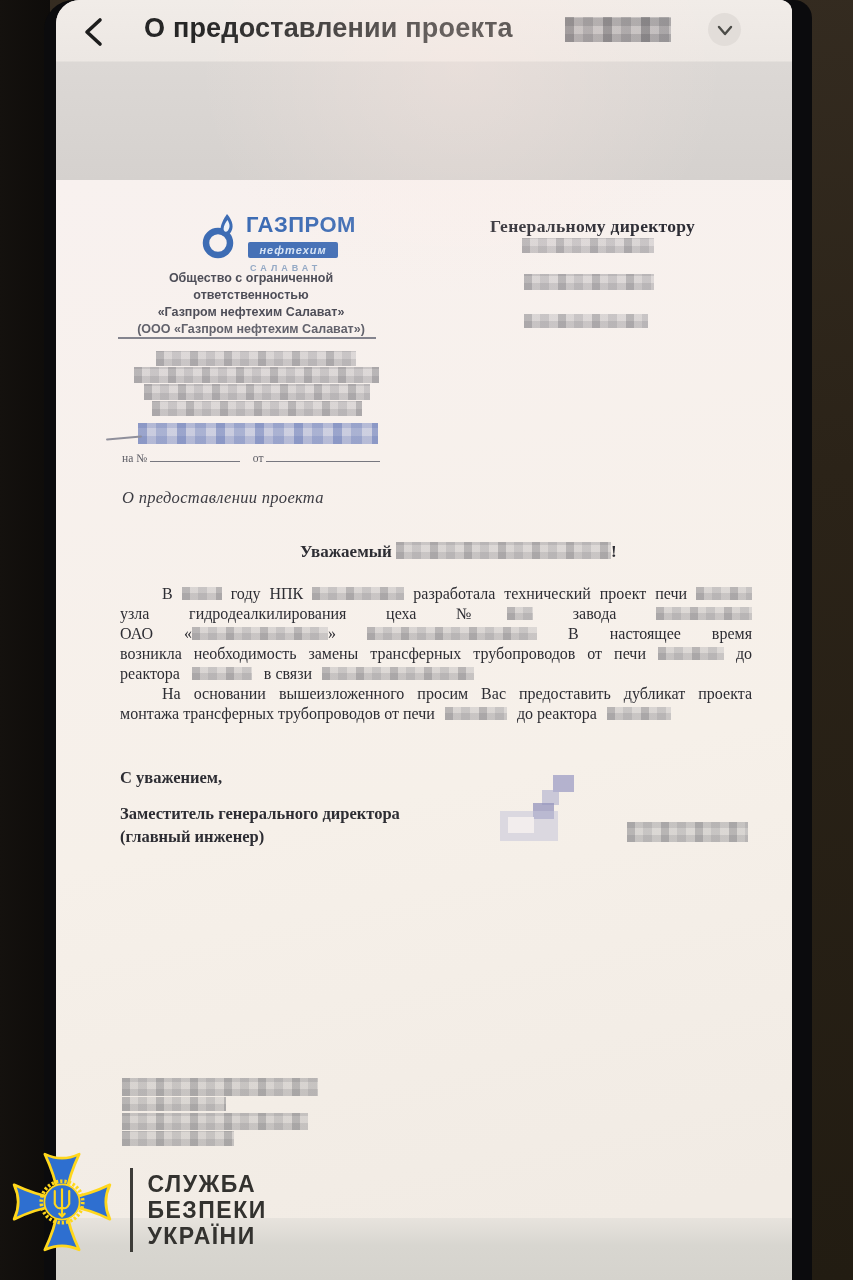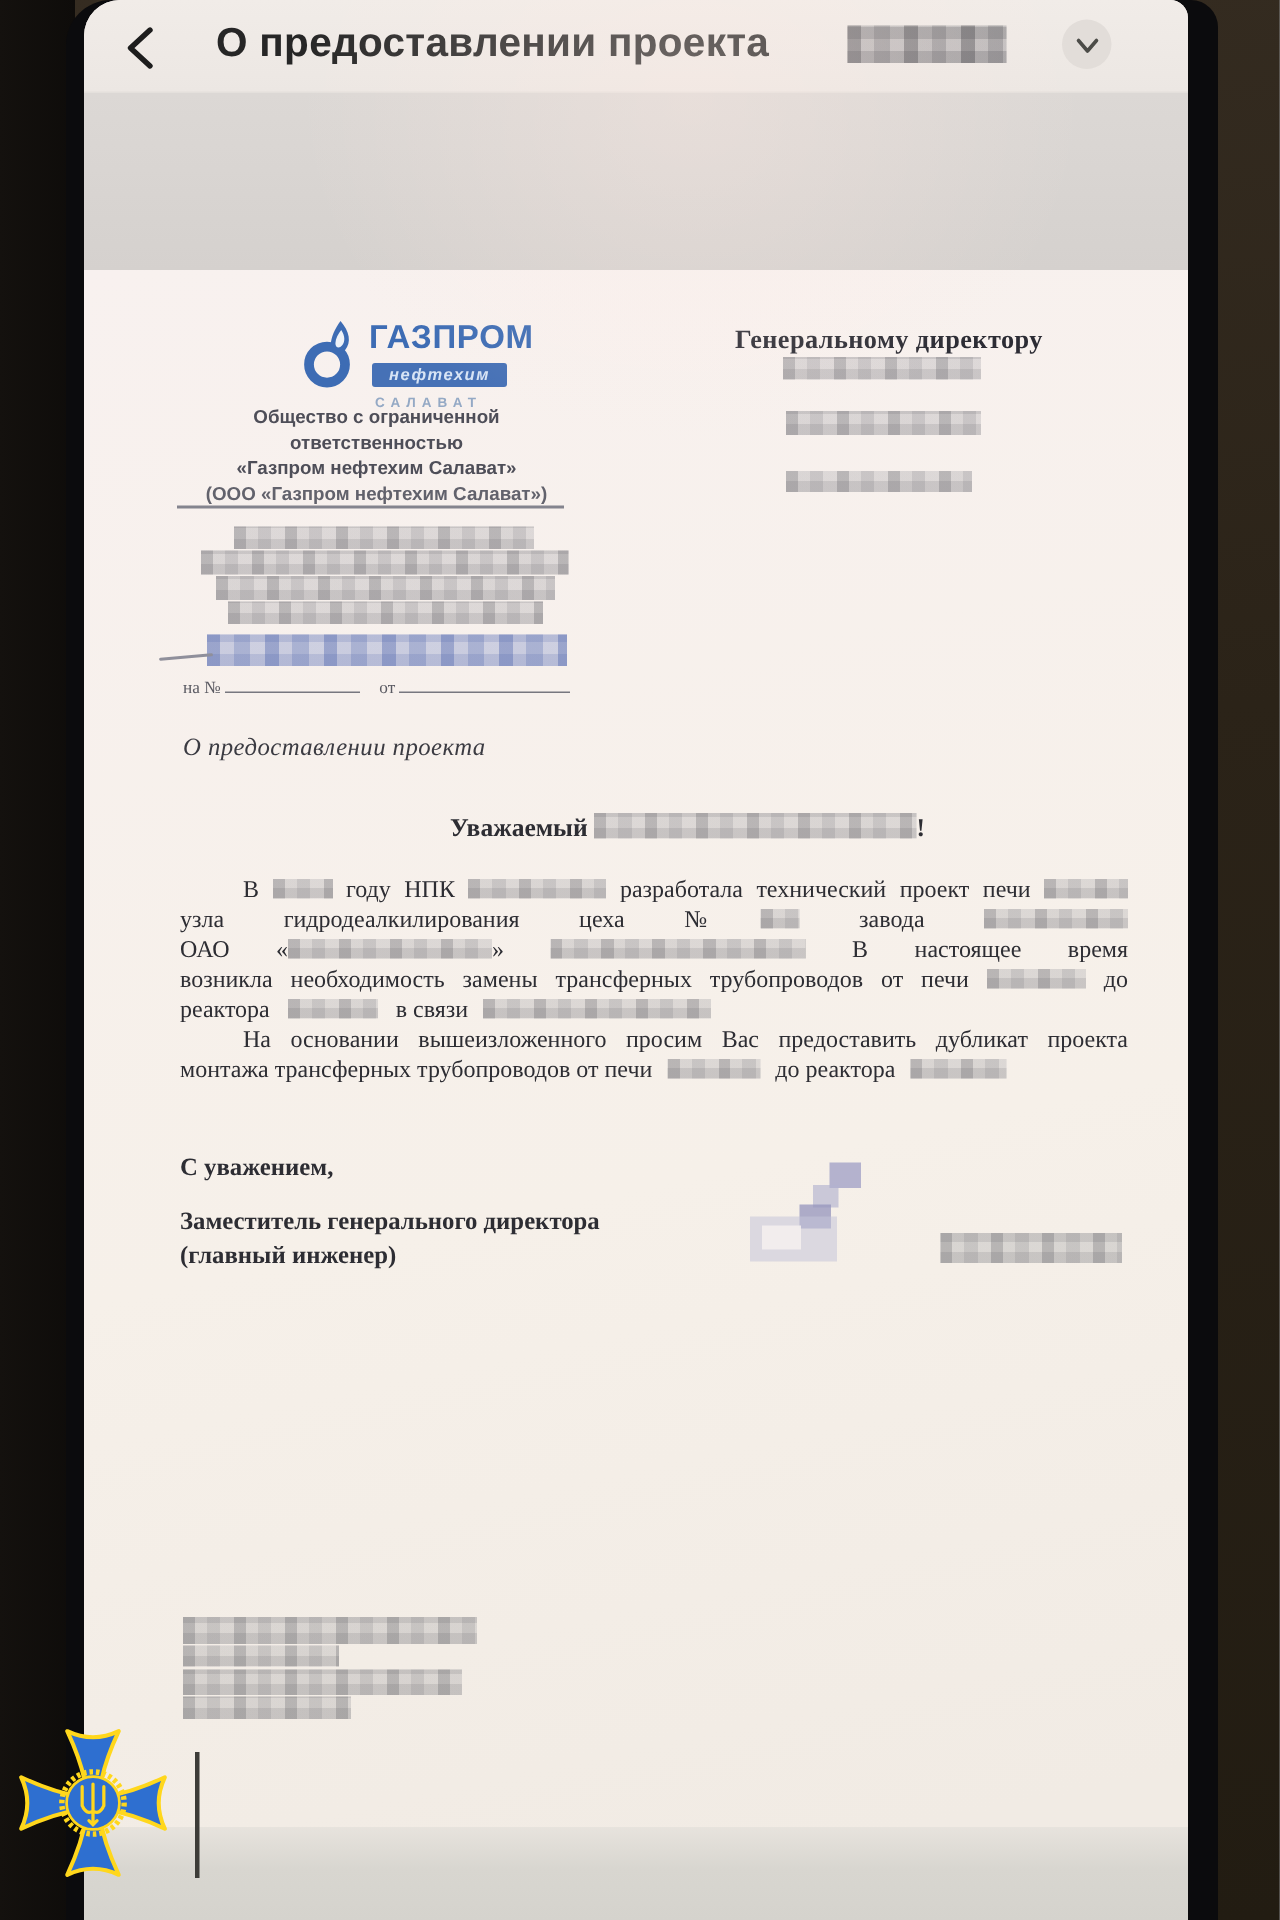--- a/index.html
+++ b/index.html
@@ -256,13 +256,18 @@
       <path d="M -5 -10 C -7 -24 -12 -38 -19 -53 Q 0 -44 19 -53 C 12 -38 7 -24 5 -10 Z"></path>
       <path d="M -5 -10 C -7 -24 -12 -38 -19 -53 Q 0 -44 19 -53 C 12 -38 7 -24 5 -10 Z" transform="rotate(90)"></path>
       <path d="M -5 -10 C -7 -24 -12 -38 -19 -53 Q 0 -44 19 -53 C 12 -38 7 -24 5 -10 Z" transform="rotate(180)"></path>
       <path d="M -5 -10 C -7 -24 -12 -38 -19 -53 Q 0 -44 19 -53 C 12 -38 7 -24 5 -10 Z" transform="rotate(270)"></path>
     </g>
     <circle r="23" fill="none" stroke="#ffd71c" stroke-width="4" stroke-dasharray="2.6 2.2"></circle>
     <circle r="19.5" fill="#2e6fd0" stroke="#ffd71c" stroke-width="2"></circle>
     <path d="M -8 -12 V 2 M 0 -14 V 6 M 8 -12 V 2 M -8 2 Q -5 9 0 6 Q 5 9 8 2 M 0 6 V 13 M -3 13 L 0 16 L 3 13" fill="none" stroke="#ffd71c" stroke-width="2.4" stroke-linecap="round"></path>
   </svg>
   <div class="wm-divider"></div>
+  <div class="wm-text">
+    <div>СЛУЖБА</div>
+    <div>БЕЗПЕКИ</div>
+    <div>УКРАЇНИ</div>
+  </div>
 </div>
 
 </body></html>

